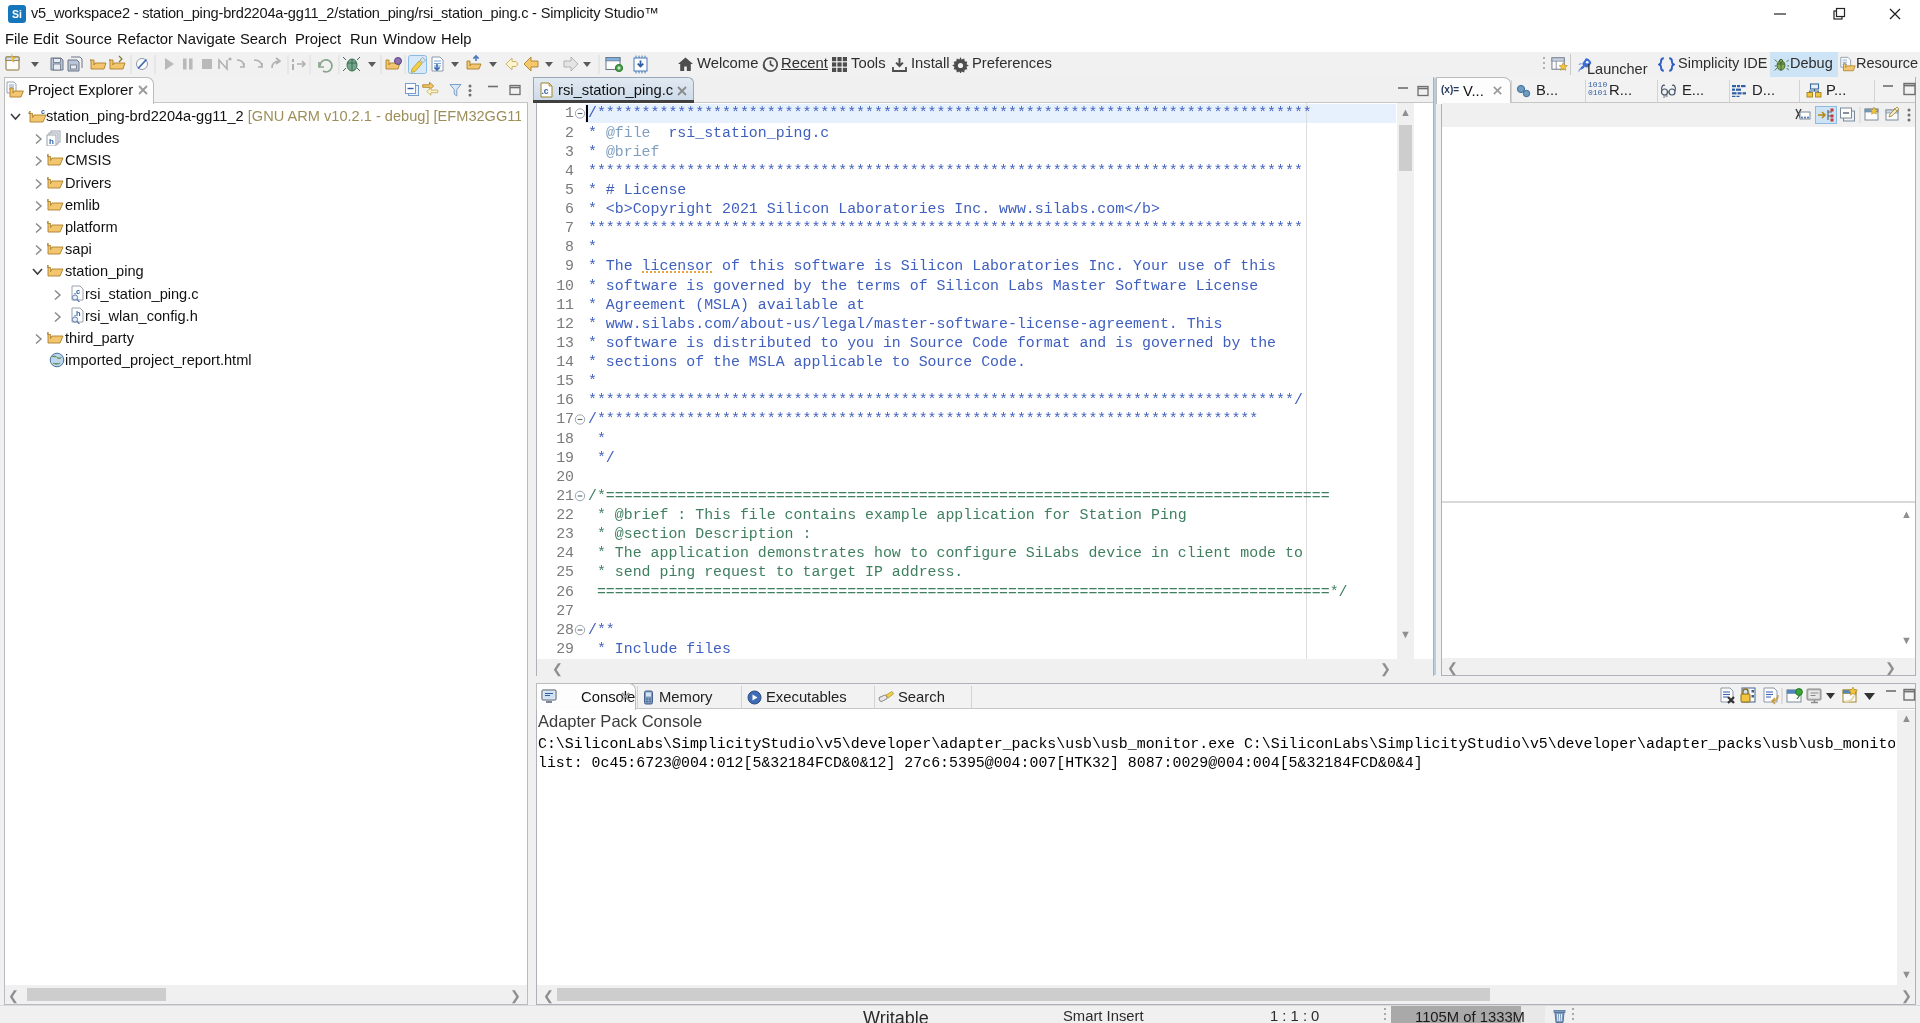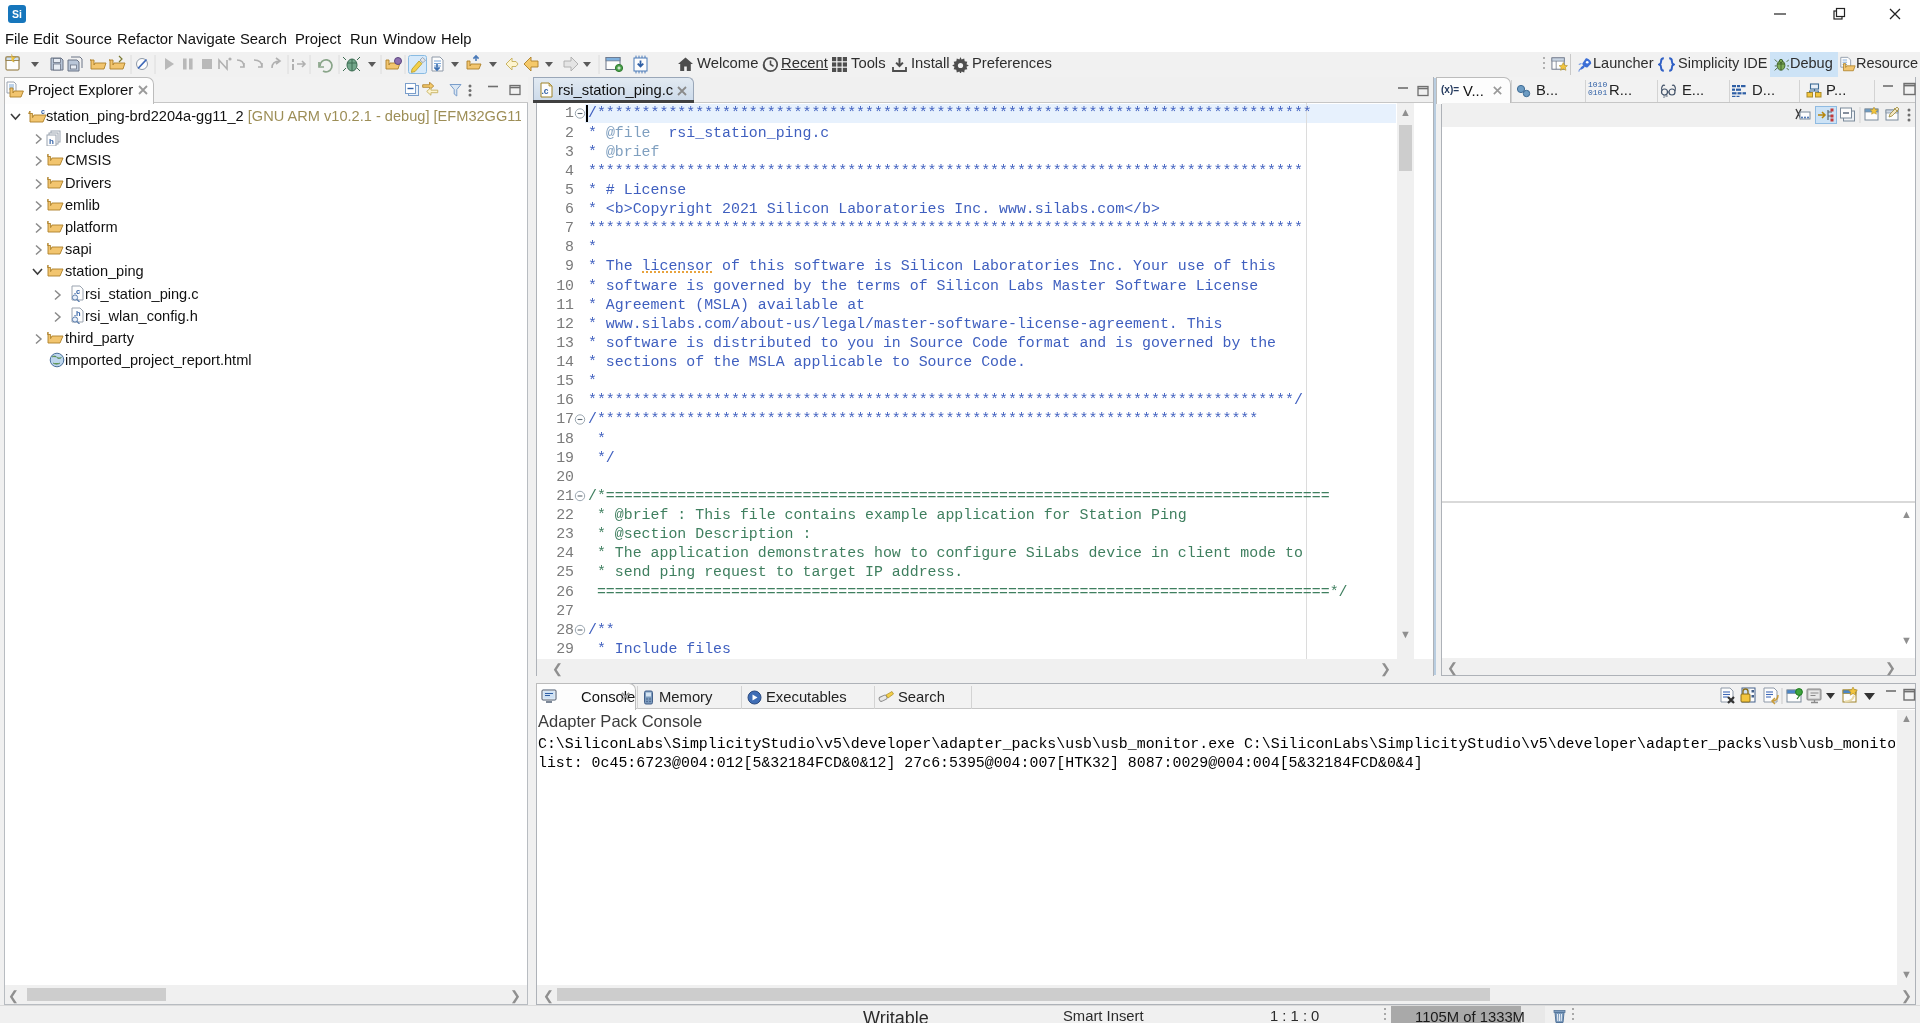--- a/index.html
+++ b/index.html
@@ -19,20 +19,21 @@
 .cb { color:#3f5fbf; } 
 .cg { color:#3f7f5f; } 
 .ct { color:#7f9fbf; } 
 </style>
 </head>
 <body>
 <div id="app">
 
 <div class="abs" style="left:0;top:0;width:1920px;height:28px;background:#ffffff;"></div>
 <div class="abs" style="left:8px;top:5px;width:18px;height:18px;background:#1676bc;border-radius:3px;color:#fff;font-size:10.5px;font-weight:bold;text-align:center;line-height:18px;">Si</div>
+<div class="abs" style="left:31px;top:5px;font-size:14.6px;letter-spacing:-0.2px;color:#161616;">v5_workspace2 - station_ping-brd2204a-gg11_2/station_ping/rsi_station_ping.c - Simplicity Studio™</div>
 <svg class="abs" style="left:1770px;top:0;width:150px;height:28px;" viewBox="0 0 150 28">
   <line x1="4" y1="14" x2="16" y2="14" stroke="#222" stroke-width="1.2"></line>
   <rect x="64" y="11" width="8" height="8" fill="none" stroke="#222" stroke-width="1.2"></rect>
   <rect x="66.5" y="8.5" width="8" height="8" fill="#fff" stroke="#222" stroke-width="1.2"></rect>
   <path d="M120 9 L130 19 M130 9 L120 19" stroke="#222" stroke-width="1.3"></path>
 </svg>
 
 <div class="abs" style="left:0;top:28px;width:1920px;height:24px;background:#ffffff;"></div>
 <div class="abs" id="menubar" style="top:31px;font-size:14.8px;color:#111;">
   <span class="abs" style="left:5px;">File</span>
@@ -201,21 +202,21 @@
         <line x1="5.5" y1="5.4" x2="5.5" y2="14" stroke="#6b7486" stroke-width="0.8"></line>
         <path d="M13 7 l1.4 2.8 3 .4 -2.2 2 .6 3 -2.8 -1.6 -2.8 1.6 .6 -3 -2.2 -2 3 -.4 z" fill="#f3c53e" stroke="#a98a28" stroke-width="0.6"></path>
       </svg>
   <div class="abs" style="left:30px;top:-1px;width:1px;height:21px;background:#c9c9c9;"></div>
   <svg class="abs" style="left:37px;top:1px;width:16px;height:17px;" viewBox="0 0 18 18">
         <path d="M10 2 c3 0 6 3 6 6 l-4 4 c-2 1 -6 -1 -6 -4 z" fill="#3c6fd6"></path>
         <path d="M3 15 c1 -3 2 -4 4 -5 l1.6 1.6 c-1 2 -2.6 3 -5.6 3.4 z" fill="#3c6fd6"></path>
         <circle cx="11.5" cy="6.5" r="1.5" fill="#fff"></circle>
         <path d="M2 9 l3 -1 m-2 6 l-1 3" stroke="#6c93e0" stroke-width="1.2"></path>
       </svg>
-  <span class="abs" style="left:53px;">Launcher</span>
+  <span class="abs" style="left:47px;margin-top:6px;">Launcher</span>
   <svg class="abs" style="left:118px;top:1px;width:17px;height:17px;" viewBox="0 0 19 18">
         <path d="M6.5 2 c-2.5 0 -3 1.5 -3 3 c0 1.5 .2 3 -2 4 c2.2 1 2 2.5 2 4 c0 1.5 .5 3 3 3" fill="none" stroke="#2f5fc5" stroke-width="2.2"></path>
         <path d="M12.5 2 c2.5 0 3 1.5 3 3 c0 1.5 -.2 3 2 4 c-2.2 1 -2 2.5 -2 4 c0 1.5 -.5 3 -3 3" fill="none" stroke="#2f5fc5" stroke-width="2.2"></path>
       </svg>
   <span class="abs" style="left:138px;text-align:right;">Simplicity IDE</span>
   <svg class="abs" style="left:233px;top:1px;width:16px;height:17px;" viewBox="0 0 18 18">
         <ellipse cx="9" cy="10" rx="4.4" ry="5.4" fill="#7fae57" stroke="#3c5c28"></ellipse>
         <line x1="4.6" y1="8.4" x2="13.4" y2="8.4" stroke="#3c5c28"></line>
         <line x1="9" y1="4.6" x2="9" y2="15.4" stroke="#3c5c28"></line>
         <path d="M4.6 6 l-2.6 -2.6 m13.4 2.6 l2.6 -2.6 M4.6 13 l-2.6 2.6 m13.4 -2.6 l2.6 2.6 m-16 -5 h2 m12 0 h2" stroke="#3c5c28"></path>

